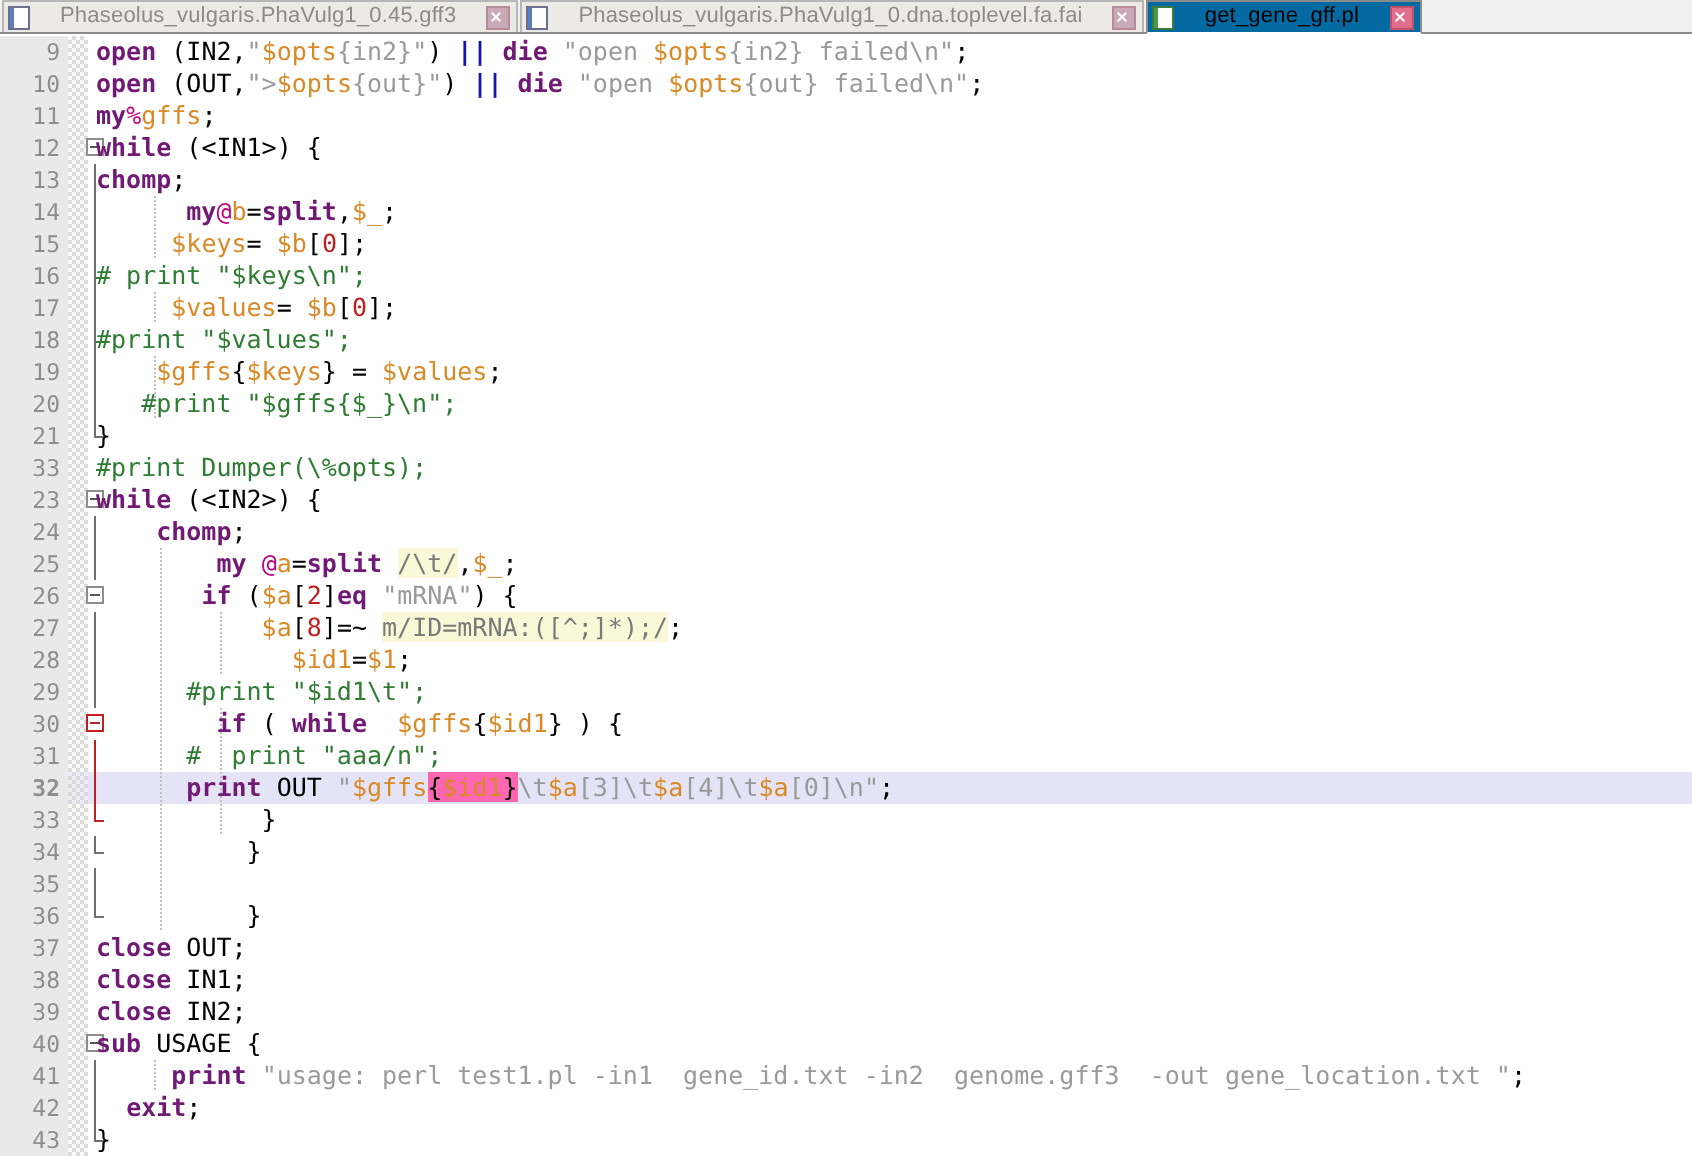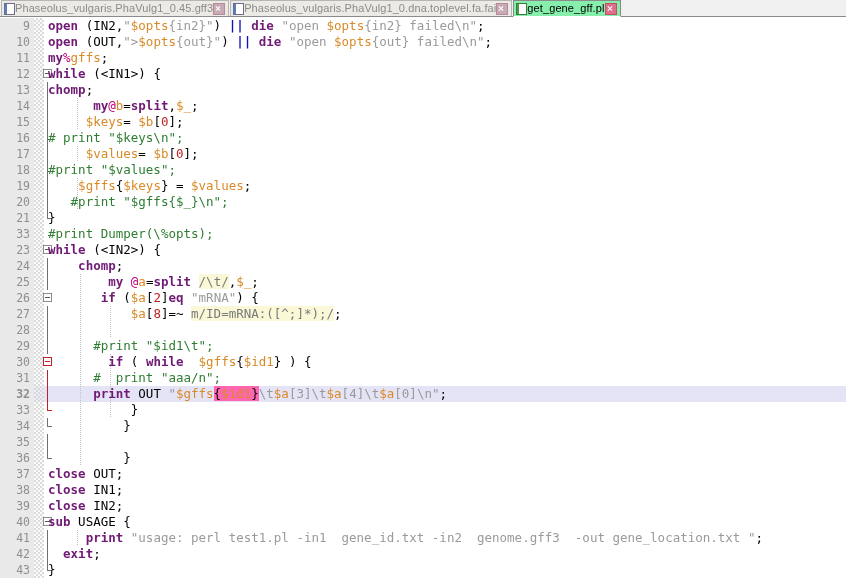--- a/index.html
+++ b/index.html
@@ -12,30 +12,30 @@
 
   
   .tabbar{
     position:relative;height:17px;background:#f0f0f0;
     border-bottom:1px solid #8a8a8a;
     display:flex;align-items:flex-end;box-sizing:border-box;
     padding-left:1px;
   }
   .tab{
     position:relative;height:16px;box-sizing:border-box;
-    display:flex;align-items:center;gap:0;
+    display:flex;align-items:center;gap:15px;
     padding:0 3px 0 2px;margin-right:1px;
     font-family:"Liberation Sans","DejaVu Sans",sans-serif;
     font-size:11px;line-height:11px;
     background:#eceae4;color:#8b8b8b;
     border:1px solid #b6b6b6;border-bottom:none;
     white-space:nowrap;cursor:default;
   }
   .tab.active{
-    background:#86efac;color:#000000;
+    background:#0369a1;color:#000000;
     border:1px solid #8a8a8a;border-bottom:1px solid #ffffff;
     height:17px;margin-bottom:-1px;z-index:3;
   }
   .tab-icon{
     width:9px;height:10px;flex:0 0 auto;display:block;
     background:#ffffff;border:1px solid #6d6d8f;position:relative;
   }
   .tab-icon::before{
     content:"";position:absolute;left:0;top:0;bottom:0;width:2px;background:#5b7fbe;
   }
@@ -309,20 +309,21 @@
       <div class="guide" style="left:110px;"></div>
       <div class="code"><span class="plain">           </span><span class="var">$a</span><span class="plain">[</span><span class="num">8</span><span class="plain">]=~ </span><span class="rx">m/ID=mRNA:([^;]*);/</span><span class="plain">;</span></div>
     </div>
 
     <div class="row">
       <div class="gutter">28</div>
       <div class="hatch"></div>
       <div class="foldcol"><span class="vline"></span></div>
       <div class="guide" style="left:80px;"></div>
       <div class="guide" style="left:110px;"></div>
+      <div class="code"><span class="plain">             </span><span class="var">$id1</span><span class="plain">=</span><span class="var">$1</span><span class="plain">;</span></div>
     </div>
 
     <div class="row">
       <div class="gutter">29</div>
       <div class="hatch"></div>
       <div class="foldcol"><span class="vline"></span></div>
       <div class="guide" style="left:80px;"></div>
       <div class="code"><span class="plain">      </span><span class="cmt">#print "$id1\t";</span></div>
     </div>
 

